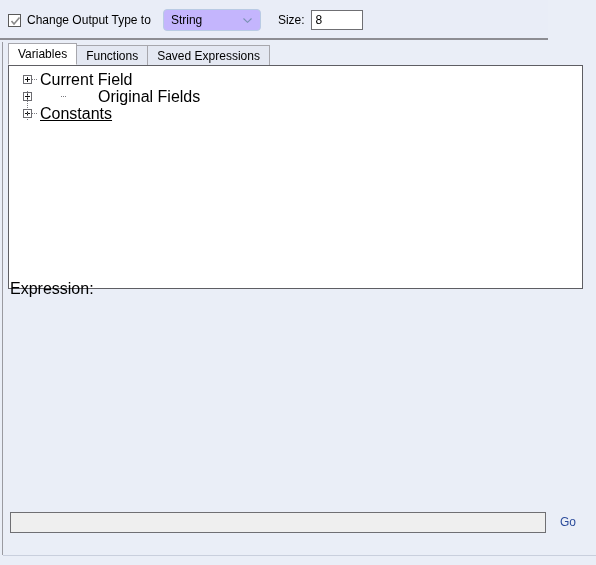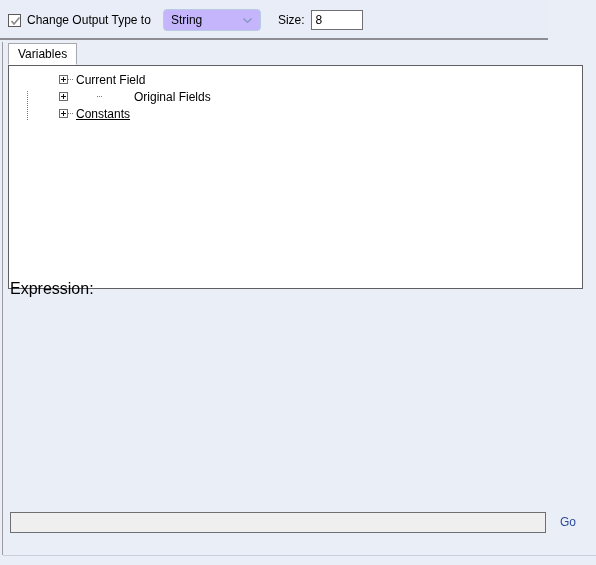--- a/index.html
+++ b/index.html
@@ -140,23 +140,22 @@
     background: #ffffff;
     border: 1px solid #5e5e63;
     overflow: hidden;
   }
   .tree-node {
     position: relative;
     height: 15px;
     display: flex;
     align-items: center;
     padding-left: 14px;
-    font-size: 12px;
-    cursor: default;
-    margin-left: 36px;
+    font-size: 16px;
+    cursor: default;
   }
   .plusbox {
     width: 9px; height: 9px;
     box-sizing: border-box;
     border: 1px solid #6b6b70;
     background: #fff;
     position: relative;
     flex: 0 0 auto;
   }
   .plusbox:before {
@@ -264,20 +263,26 @@
 </div>
 
 <div id="body-area">
 
   <div id="left-rule"></div>
 
   <div id="tab-strip">
     <div class="tab active">
       <span>Variables</span>
     </div>
+    <div class="tab">
+      <span>Functions</span>
+    </div>
+    <div class="tab">
+      <span>Saved Expressions</span>
+    </div>
   </div>
 
   <div id="tree-panel">
     <div class="dots-v" style="top:80px;height:0;"></div>
 
     <div class="tree-node" style="margin-top:6px;">
       <span class="plusbox"></span>
       <span class="dots-h"></span>
       <span class="node-label">Current Field</span>
     </div>

